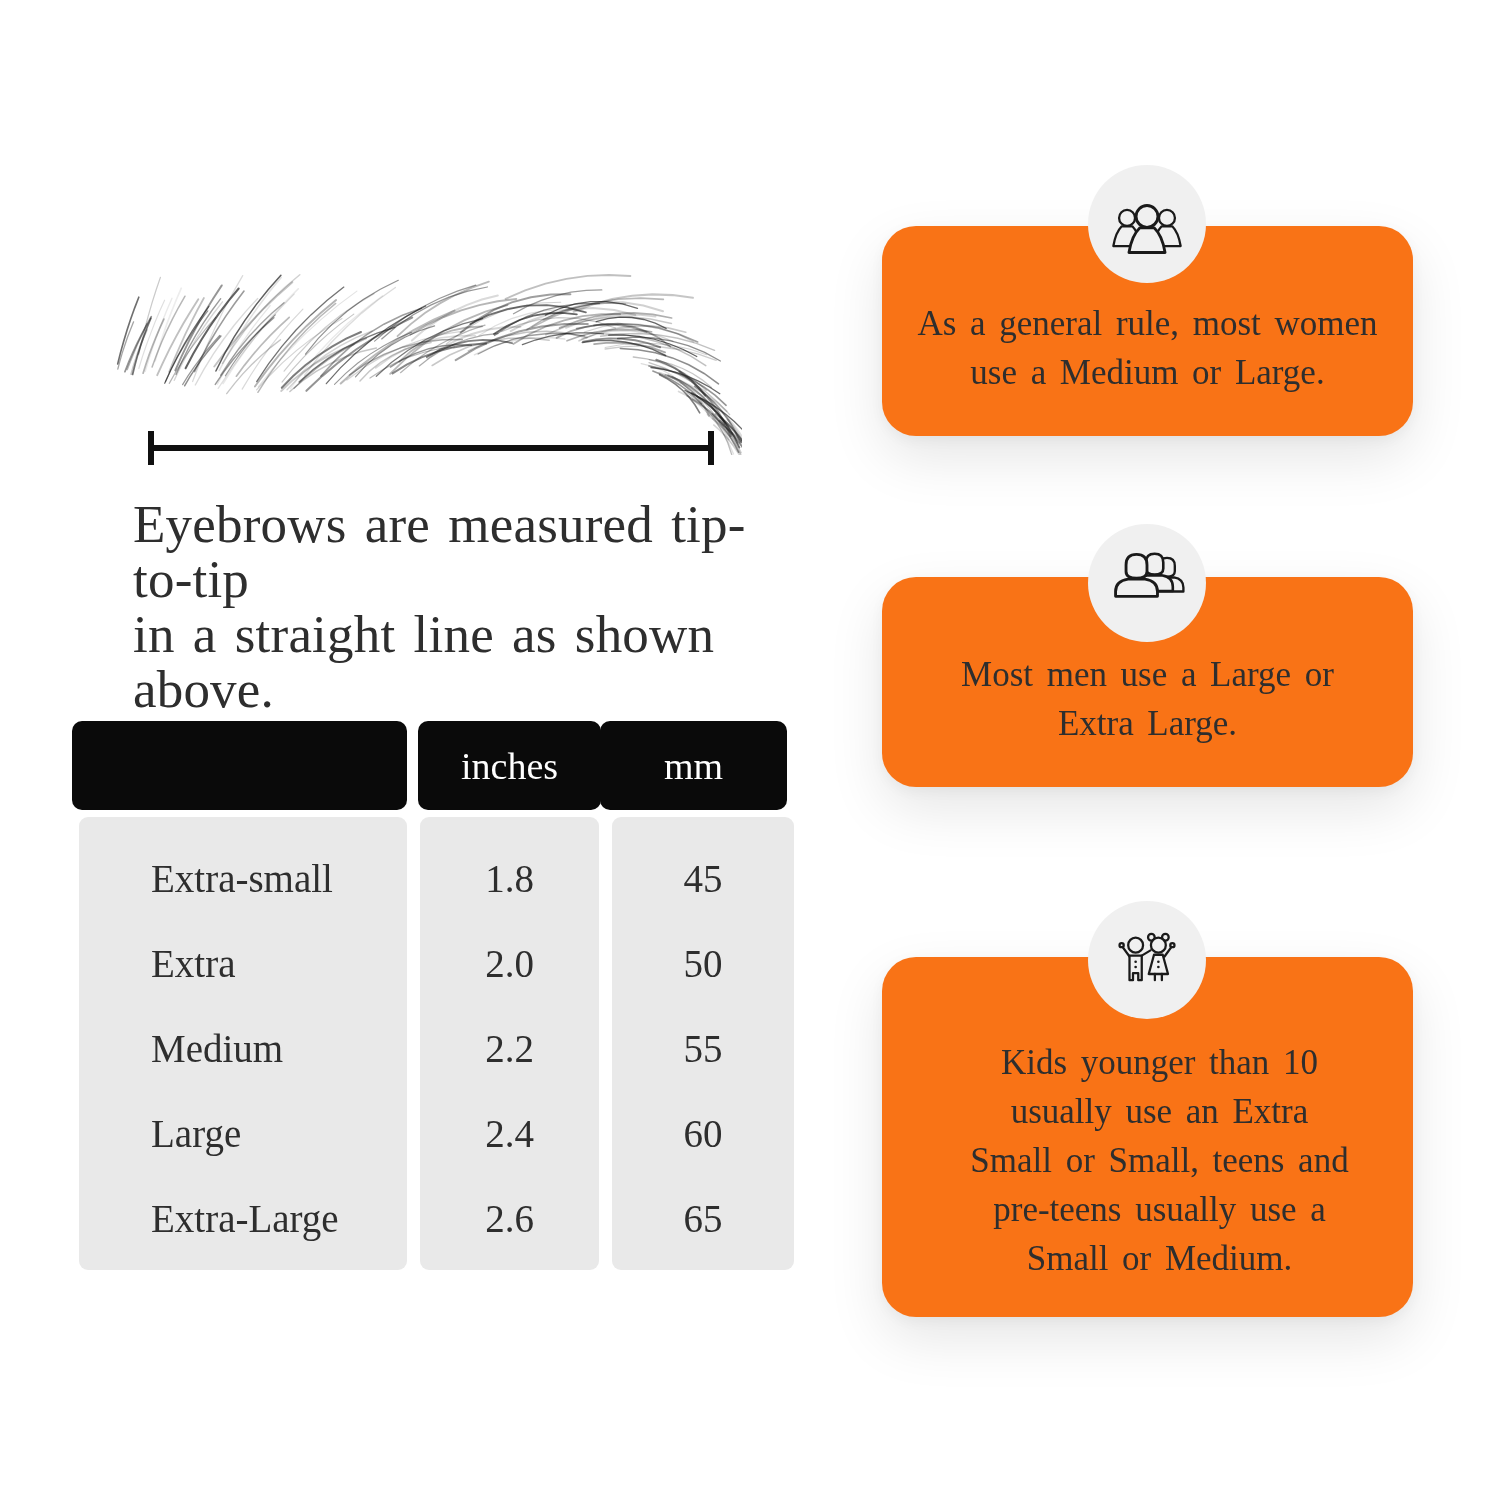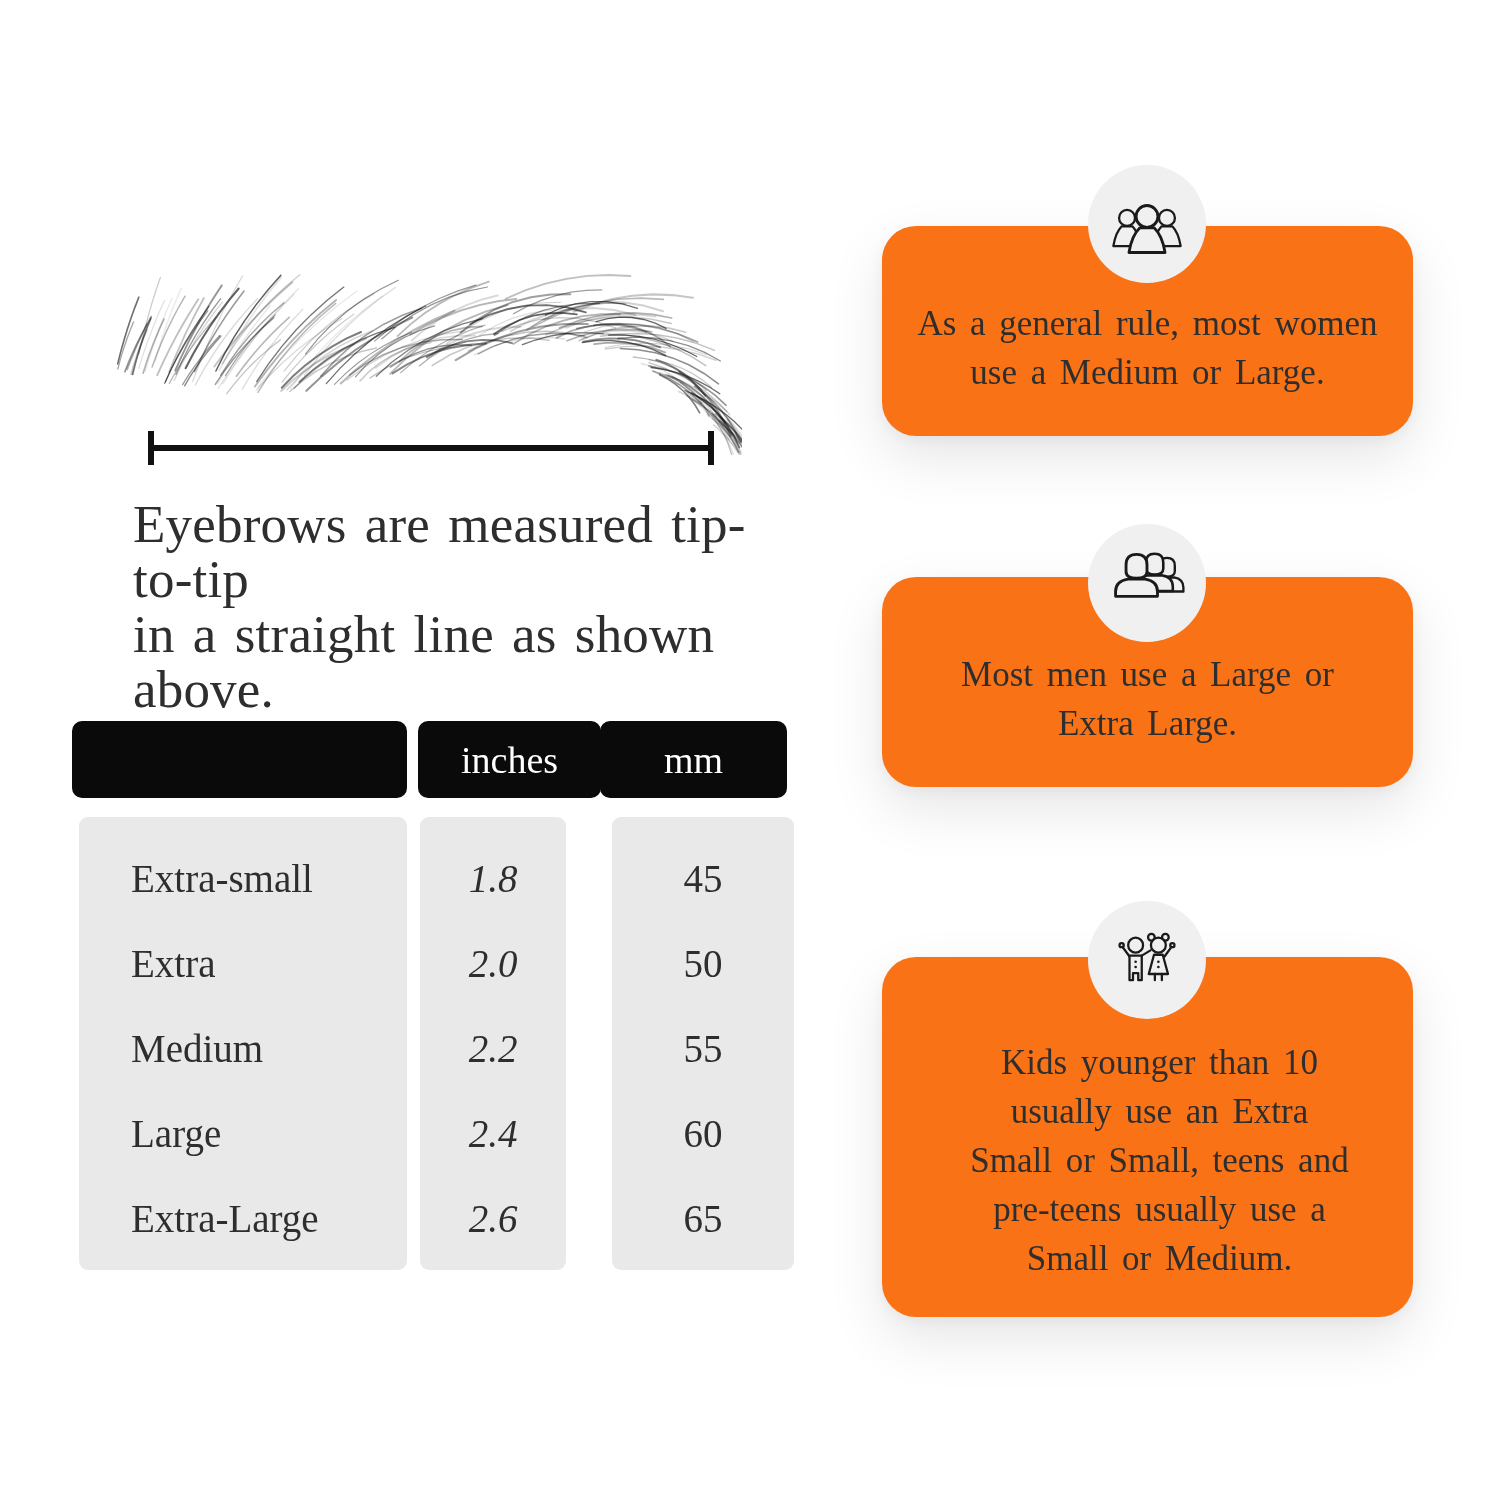--- a/index.html
+++ b/index.html
@@ -13,35 +13,35 @@
   .measure-bar{position:absolute;left:150px;top:445px;width:562px;height:6px;background:#101010;}
   .measure-cap{position:absolute;top:431px;width:6px;height:34px;background:#101010;}
   .cap-left{left:148px;}
   .cap-right{left:708px;}
   .caption{
     position:absolute;left:133px;top:497px;width:620px;
     font-size:53px;line-height:55px;letter-spacing:0.2px;word-spacing:0.09em;color:#2e2e2e;
   }
   
   .th{
-    position:absolute;top:721px;height:77px;background:#0a0a0a;border-radius:10px;
+    position:absolute;top:721px;height:89px;background:#0a0a0a;border-radius:10px;
     color:#ffffff;display:flex;align-items:center;justify-content:center;font-size:38px;
   }
   .th1{left:72px;width:335px;}
   .th2{left:418px;width:183px;}
   .th3{left:600px;width:187px;}
   .tb{
     position:absolute;top:817px;height:453px;background:#e9e9e9;border-radius:9px;
     font-size:39px;color:#2e2e2e;box-sizing:border-box;padding-top:19px;
   }
   .tb1{left:79px;width:328px;}
-  .tb2{left:420px;width:146px;font-style:italic;}
+  .tb2{left:420px;width:179px;}
   .tb3{left:612px;width:182px;}
   .cell{height:85px;display:flex;align-items:center;}
-  .tb1 .cell{padding-left:52px;}
+  .tb1 .cell{padding-left:72px;}
   .tb2 .cell,.tb3 .cell{justify-content:center;}
   
   .card{
     position:absolute;left:882px;width:531px;background:#f97316;border-radius:34px;
     box-shadow:0 22px 55px rgba(0,0,0,0.10),0 4px 14px rgba(0,0,0,0.045);
     display:flex;flex-direction:column;justify-content:center;box-sizing:border-box;
     text-align:center;font-size:35px;line-height:49px;word-spacing:0.14em;color:#2e2e2e;
   }
   .card1{top:226px;height:210px;padding-top:34px;}
   .card2{top:577px;height:210px;padding-top:34px;}

